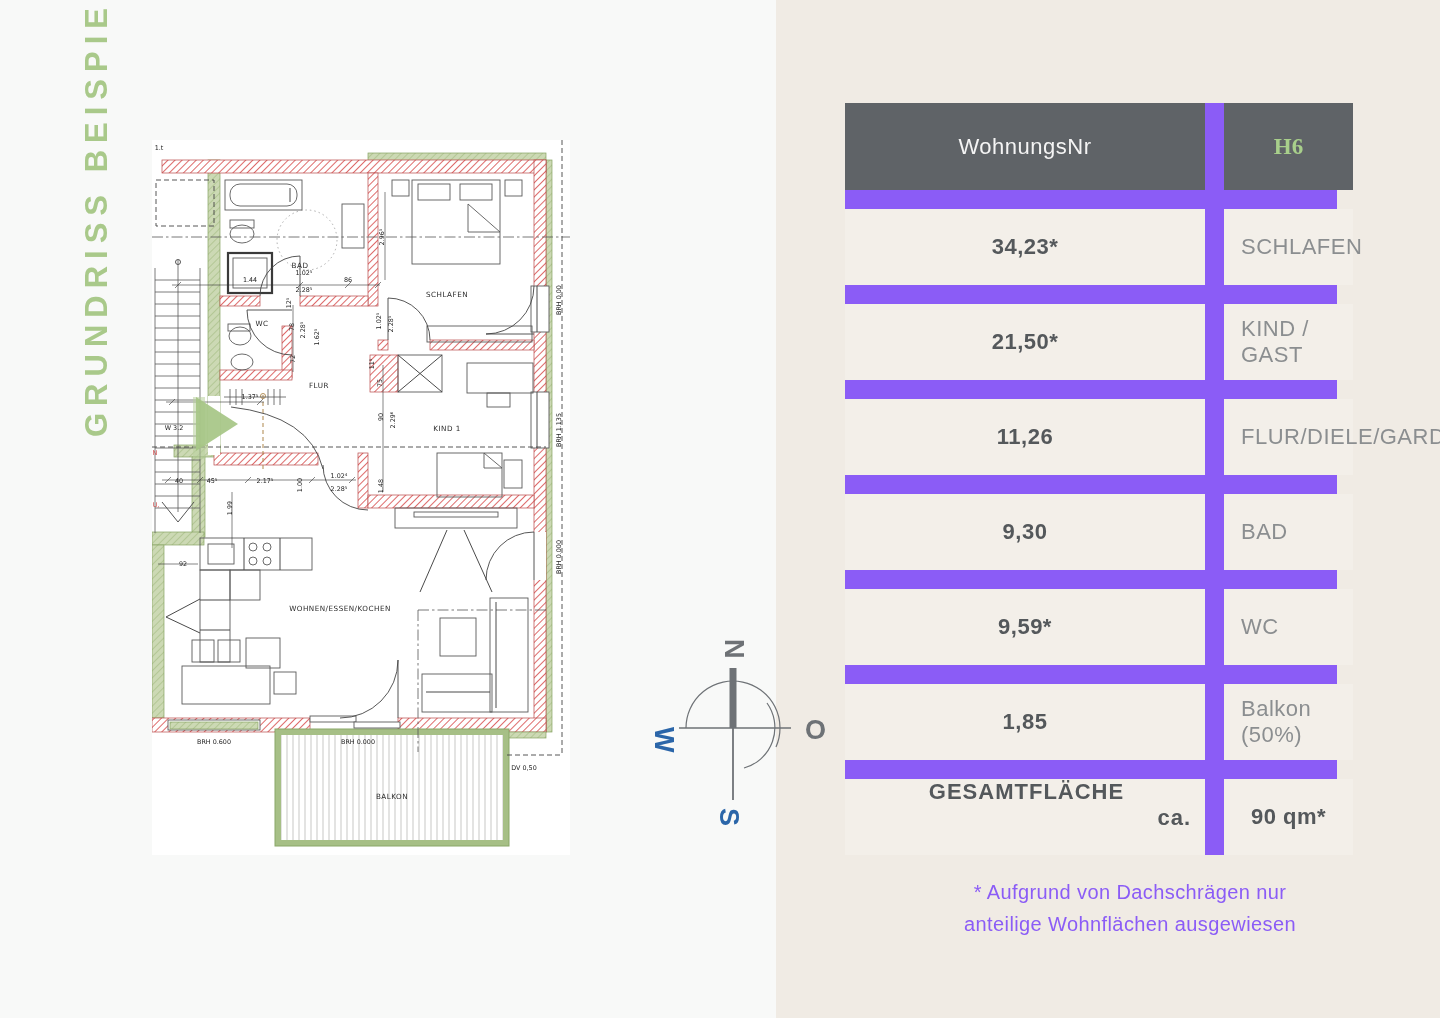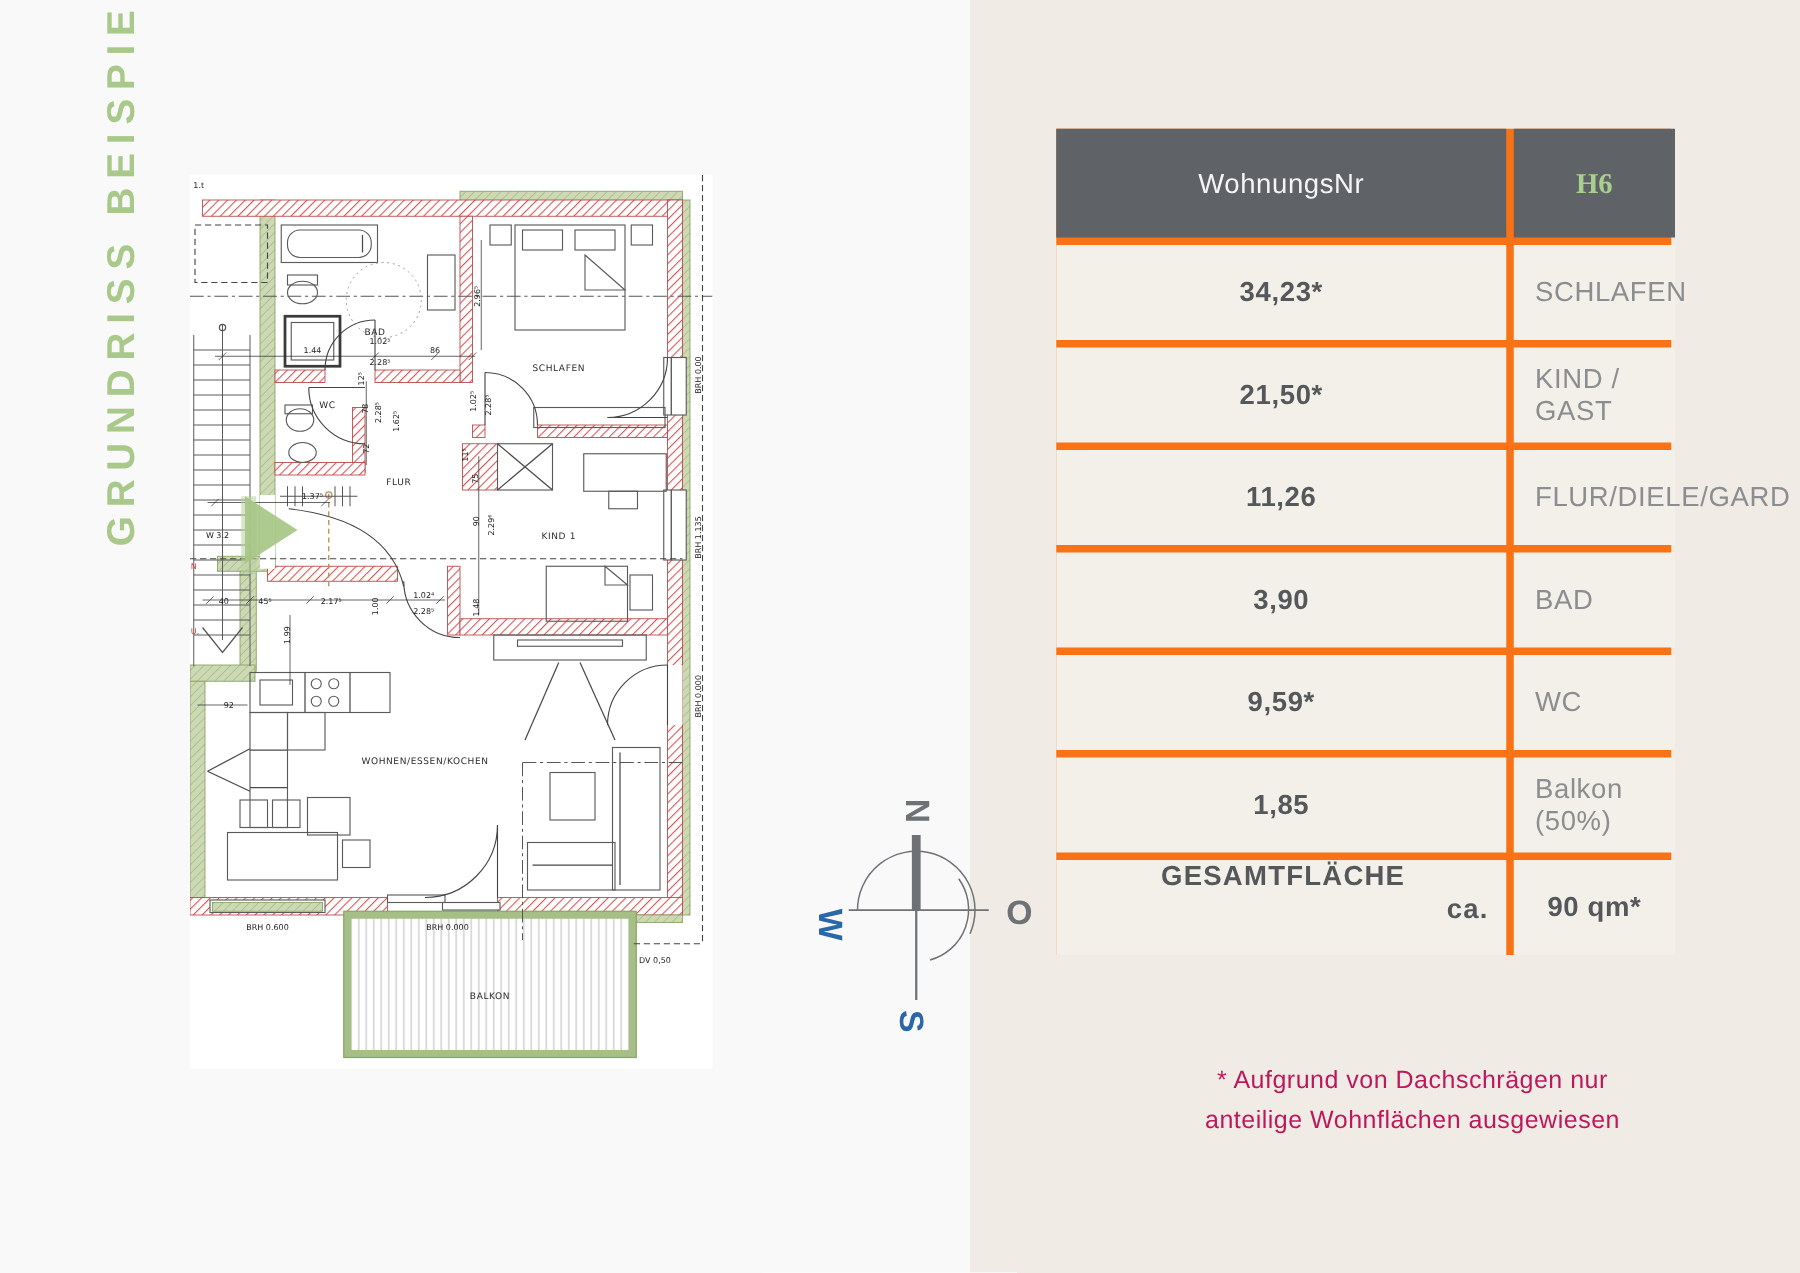--- a/index.html
+++ b/index.html
@@ -24,34 +24,34 @@
   .dim{font-size:6.4px;fill:#1c1c1c;font-family:"DejaVu Sans",sans-serif;}
   .dim.red{fill:#cc4444;}
   .room{font-size:7.2px;fill:#2a2a2a;letter-spacing:.5px;font-family:"DejaVu Sans",sans-serif;}
   .arcD{stroke:#444;stroke-width:.9;fill:none;}
   .dashdot{stroke:#555;stroke-width:.8;fill:none;stroke-dasharray:11 3 2.5 3;}
   .dashed{stroke:#444;stroke-width:.9;fill:none;stroke-dasharray:5 3;}
   .stair line{stroke:#5a5a5a;stroke-width:.8;}
 
   
   .area-table{position:absolute;left:845px;top:103px;width:492px;
-    display:grid;grid-template-columns:360px 129px;gap:6px;background:#f97316;}
+    display:grid;grid-template-columns:360px 129px;gap:19px;background:#8b5cf6;}
   .cell{display:flex;align-items:center;}
   .th{background:#5f6367;height:87px;}
   .th.lab{justify-content:center;color:#f4f4f4;font-size:22px;letter-spacing:.5px;}
   .th.val{justify-content:center;color:#a8cf8b;font-size:23px;font-weight:bold;font-family:Liberation Serif, serif;}
   .td{background:#f3efe9;height:76px;}
   .td.lab{padding-left:17px;color:#8b8e90;font-size:22px;letter-spacing:.5px;}
   .td.val{justify-content:center;color:#54585b;font-size:22px;font-weight:bold;letter-spacing:.5px;}
   .td.total-lab{color:#54585b;font-weight:bold;font-size:22px;letter-spacing:1px;padding-right:14px;flex-direction:column;}
   .td.total-lab .ca{margin-left:auto;font-weight:bold;}
 
   
-  .footnote{position:absolute;left:850px;top:848px;width:560px;text-align:center;
-    color:#be185d;font-size:20px;line-height:32px;letter-spacing:.4px;}
+  .footnote{position:absolute;left:850px;top:876px;width:560px;text-align:center;
+    color:#8b5cf6;font-size:20px;line-height:32px;letter-spacing:.4px;}
 
   
   .compass{position:absolute;left:633px;top:608px;}
   .cletter{font-size:27px;font-weight:bold;font-family:"Liberation Sans",sans-serif;}
   .cgray{fill:#6e7276;} .cblue{fill:#2b66a9;}
 </style>
 </head>
 <body>
 
 <div class="page">
@@ -360,21 +360,21 @@
 
     <div class="cell td val">34,23*</div>
 
     <div class="cell td lab">SCHLAFEN</div>
     <div class="cell td val">21,50*</div>
 
     <div class="cell td lab">KIND / GAST</div>
     <div class="cell td val">11,26</div>
 
     <div class="cell td lab">FLUR/DIELE/GARD</div>
-    <div class="cell td val">3,90</div>
+    <div class="cell td val">9,30</div>
 
     <div class="cell td lab">BAD</div>
     <div class="cell td val">9,59*</div>
 
     <div class="cell td lab">WC</div>
     <div class="cell td val">1,85</div>
 
     <div class="cell td lab">Balkon (50%)</div>
 
     <div class="cell td lab total-lab">

